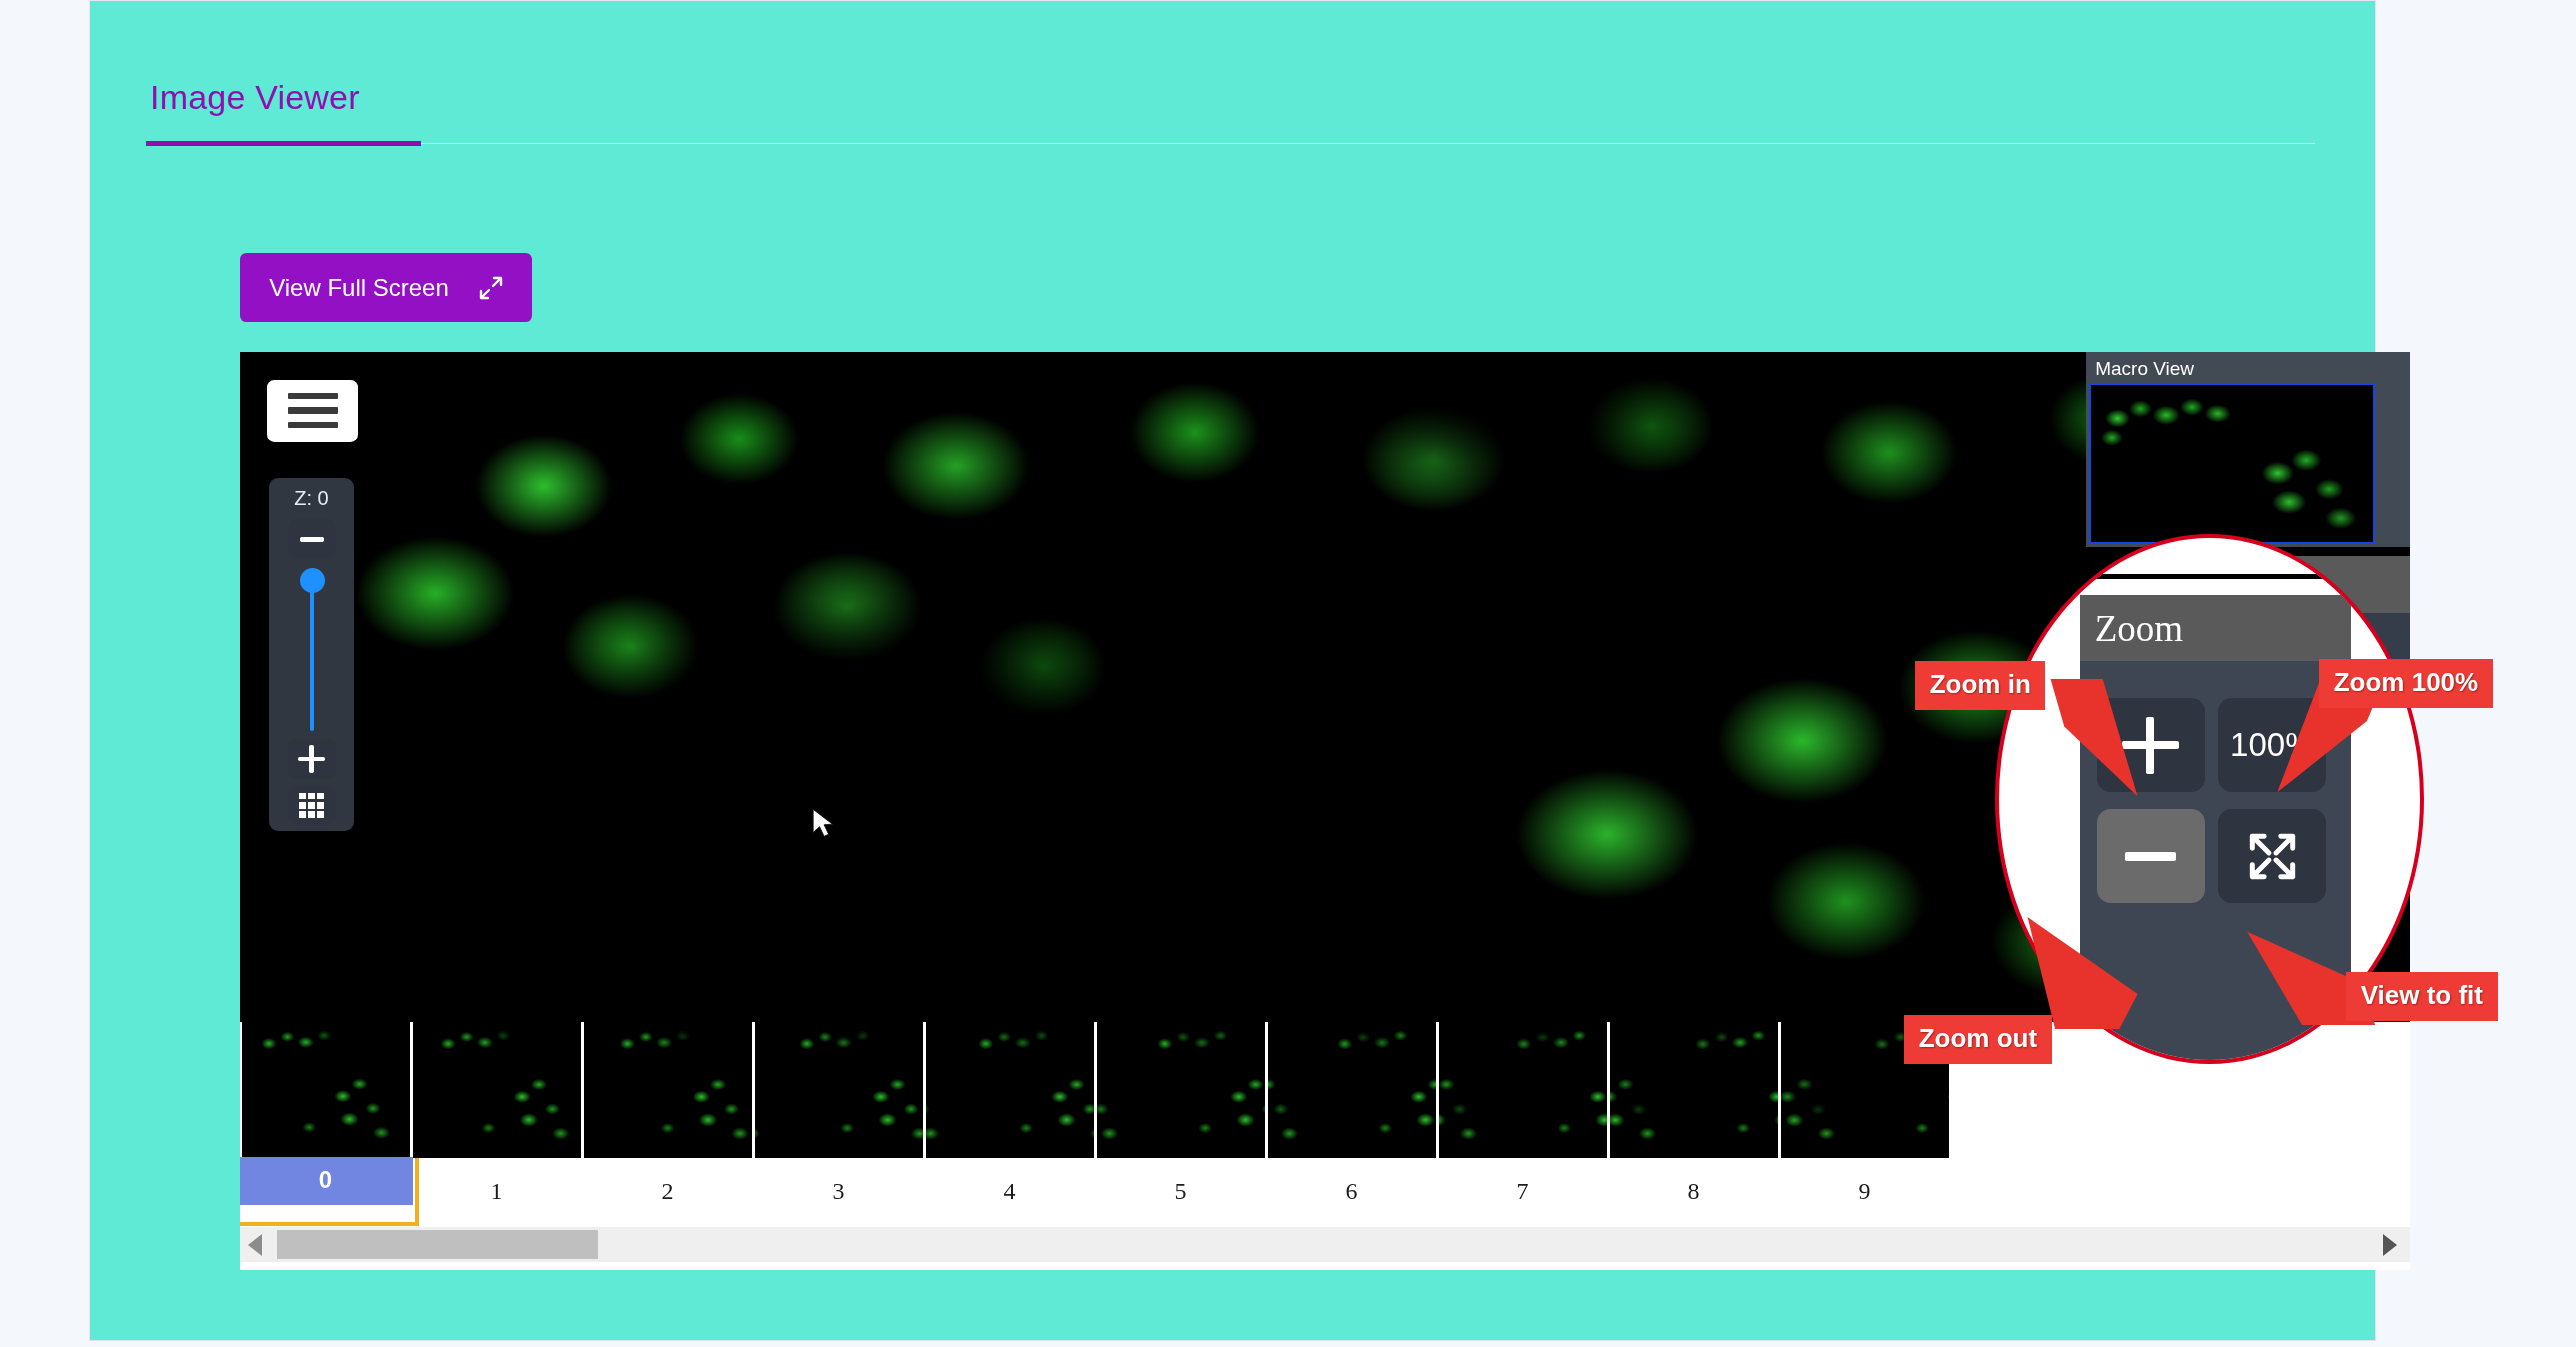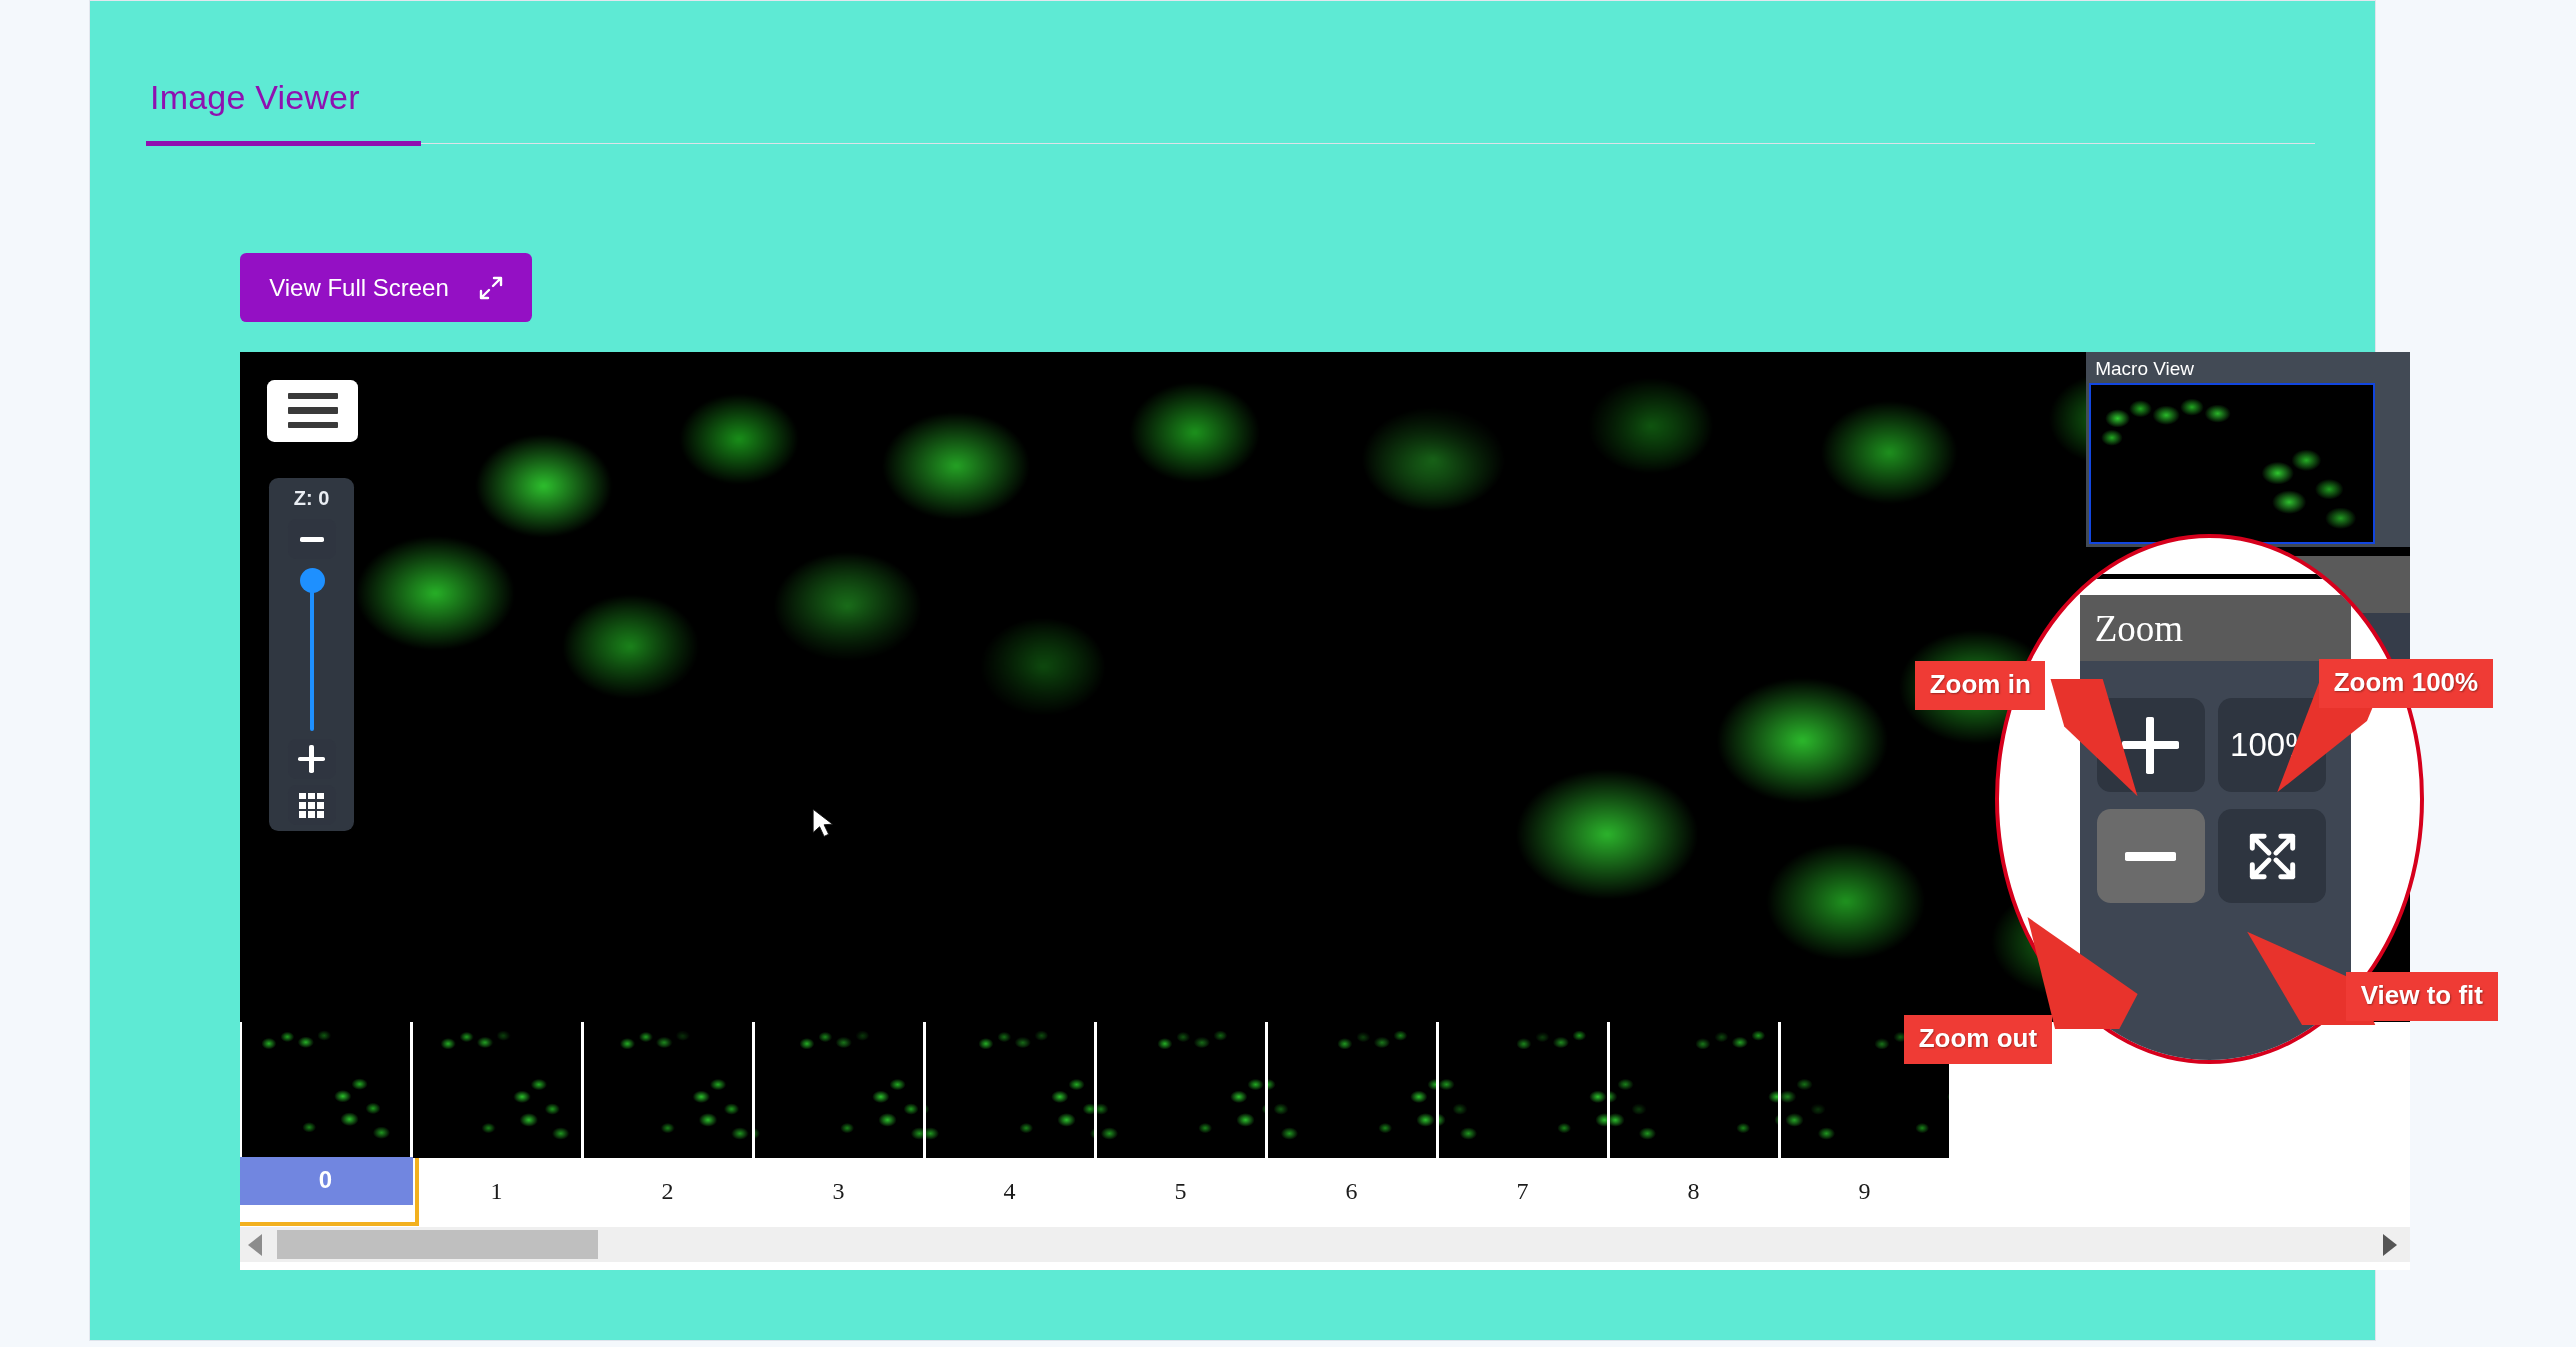--- a/index.html
+++ b/index.html
@@ -99,21 +99,21 @@
   }
   #hamburger-btn span { display:block; width: 50px; height: 6.4px; background: #3a3a3a; border-radius: 0.9px; }
 
   
   #z-panel {
     position: absolute; left: 29px; top: 126px;
     width: 85px; height: 353px;
     background: rgba(52,59,70,.93); border-radius: 9.2px;
     display: flex; flex-direction: column; align-items: center; padding-top: 9.2px;
   }
-  #z-label { color:#e9edf2; font-size: 20px; margin-bottom: 9.2px; font-weight: bold; }
+  #z-label { color:#e9edf2; font-size: 20px; margin-bottom: 9.2px; }
   .zbtn {
     width: 48px; height: 40px; background:#2f3540; border-radius: 8.3px;
     display:flex; align-items:center; justify-content:center; cursor:pointer;
   }
   .zbtn .bar-h { width: 24px; height: 4.6px; background:#fff; border-radius:1.8px; }
   .zbtn .plus { position:relative; width:27.5px; height:27.5px; }
   .zbtn .plus::before,.zbtn .plus::after{content:"";position:absolute;background:#fff;border-radius:1.8px;}
   .zbtn .plus::before{left:0;top:11.5px;width:27.5px;height:4.6px;}
   .zbtn .plus::after{top:0;left:11.5px;height:27.5px;width:4.6px;}
   #z-track-wrap { position:relative; width: 48px; height: 163px; margin: 8.3px 0 8.3px 0; }

